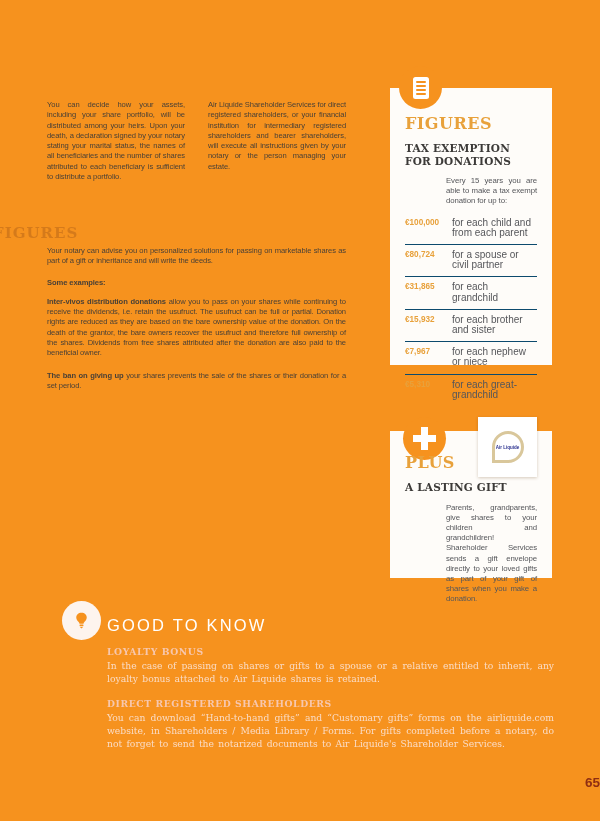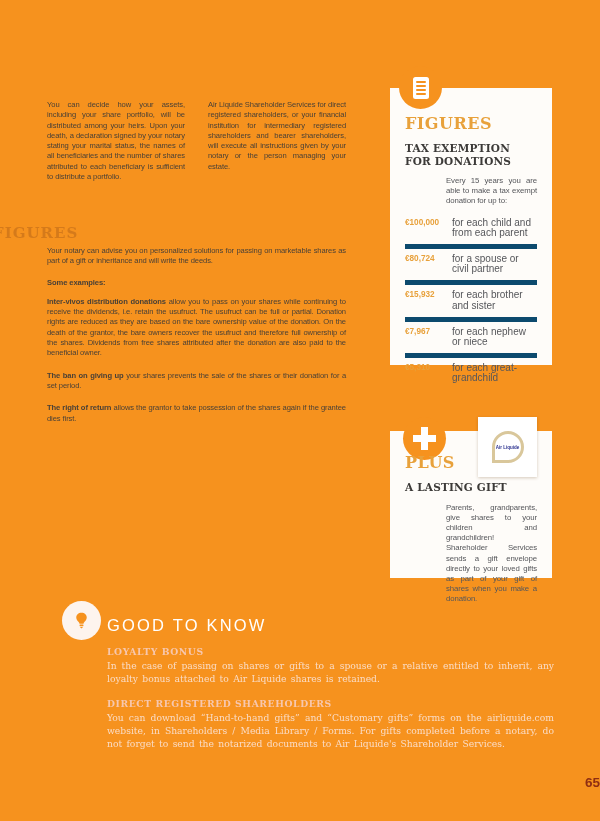--- a/index.html
+++ b/index.html
@@ -56,21 +56,21 @@
   .figures-card .card-label{ padding-top:26px; }
   .plus-card .card-label{ padding-top:22px; }
 
   .card-title{ font-family:"DejaVu Serif", serif; font-weight:bold;
                color:#3C3A38; font-size:10.5px; line-height:12.5px;
                letter-spacing:.2px; margin-top:9px; }
   .card-body{ font-size:7.8px; line-height:10.2px; color:#55565A;
               margin-top:9px; text-align:justify; letter-spacing:-0.1px;margin-left:41px; }
 
   .fig-table{ margin-top:6px; }
-  .fig-row{ display:flex; padding:5px 0 6px; border-bottom:5px solid #0c4a6e; }
+  .fig-row{ display:flex; padding:5px 0 6px; border-bottom:1px solid #0c4a6e; }
   .fig-row:last-child{ border-bottom:none; }
   .fig-amount{ width:47px; flex:none; color:#E8A13B; font-weight:bold;
                font-size:8.2px; line-height:10.2px; }
   .fig-desc{ flex:1; font-size:10px; line-height:10.2px; color:#55565A; }
 
   .photo{ position:absolute; left:88px; top:-14px; width:59px; height:60px;
           background:#fff; box-shadow:0 1px 3px rgba(90,50,0,.25);
           display:flex; align-items:center; justify-content:center; }
   .drop{ width:32px; height:32px; border:3px solid #D9C79B;
          border-radius:50% 50% 50% 0; display:flex; align-items:center;
@@ -101,21 +101,20 @@
 <div class="intro-cols">
   <div class="col col-text">You can decide how your assets, including your share portfolio, will be distributed among your heirs. Upon your death, a declaration signed by your notary stating your marital status, the names of all beneficiaries and the number of shares attributed to each beneficiary is sufficient to distribute a portfolio.</div>
   <div class="col col-text">Air Liquide Shareholder Services for direct registered shareholders, or your financial institution for intermediary registered shareholders and bearer shareholders, will execute all instructions given by your notary or the person managing your estate.</div>
 </div>
 
 <div class="main-block col-text">
   <p>Your notary can advise you on personalized solutions for passing on marketable shares as part of a gift or inheritance and will write the deeds.</p>
   <p class="examples-label">Some examples:</p>
   <p class="example"><b>Inter-vivos distribution donations</b><span> allow you to pass on your shares while continuing to receive the dividends, i.e. retain the usufruct. The usufruct can be full or partial. Donation rights are reduced as they are based on the bare ownership value of the donation. On the death of the grantor, the bare owners recover the usufruct and therefore full ownership of the shares. Dividends from free shares attributed after the donation are also paid to the beneficial owner.</span></p>
   <p class="example"><b>The ban on giving up</b><span> your shares prevents the sale of the shares or their donation for a set period.</span></p>
-  <p class="example"><b>The right of return</b><span> allows the grantor to take possession of the shares again if the grantee dies first.</span></p>
 </div>
 
 <div class="card figures-card">
   <div class="card-circle">
     <span class="doc-icon">
         <i></i>
         <i></i>
         <i></i>
         <i></i>
       </span>
@@ -128,20 +127,24 @@
     </div>
     <div class="card-body">Every 15 years you are able to make a tax exempt donation for up to:</div>
     <div class="fig-table">
       <div class="fig-row">
         <span class="fig-amount">€100,000</span>
         <span class="fig-desc">for each child and from each parent</span>
       </div>
       <div class="fig-row">
         <span class="fig-amount">€80,724</span>
         <span class="fig-desc">for a spouse or civil partner</span>
+      </div>
+      <div class="fig-row">
+        <span class="fig-amount">€31,865</span>
+        <span class="fig-desc">for each grandchild</span>
       </div>
       <div class="fig-row">
         <span class="fig-amount">€15,932</span>
         <span class="fig-desc">for each brother and sister</span>
       </div>
       <div class="fig-row">
         <span class="fig-amount">€7,967</span>
         <span class="fig-desc">for each nephew or niece</span>
       </div>
       <div class="fig-row">

